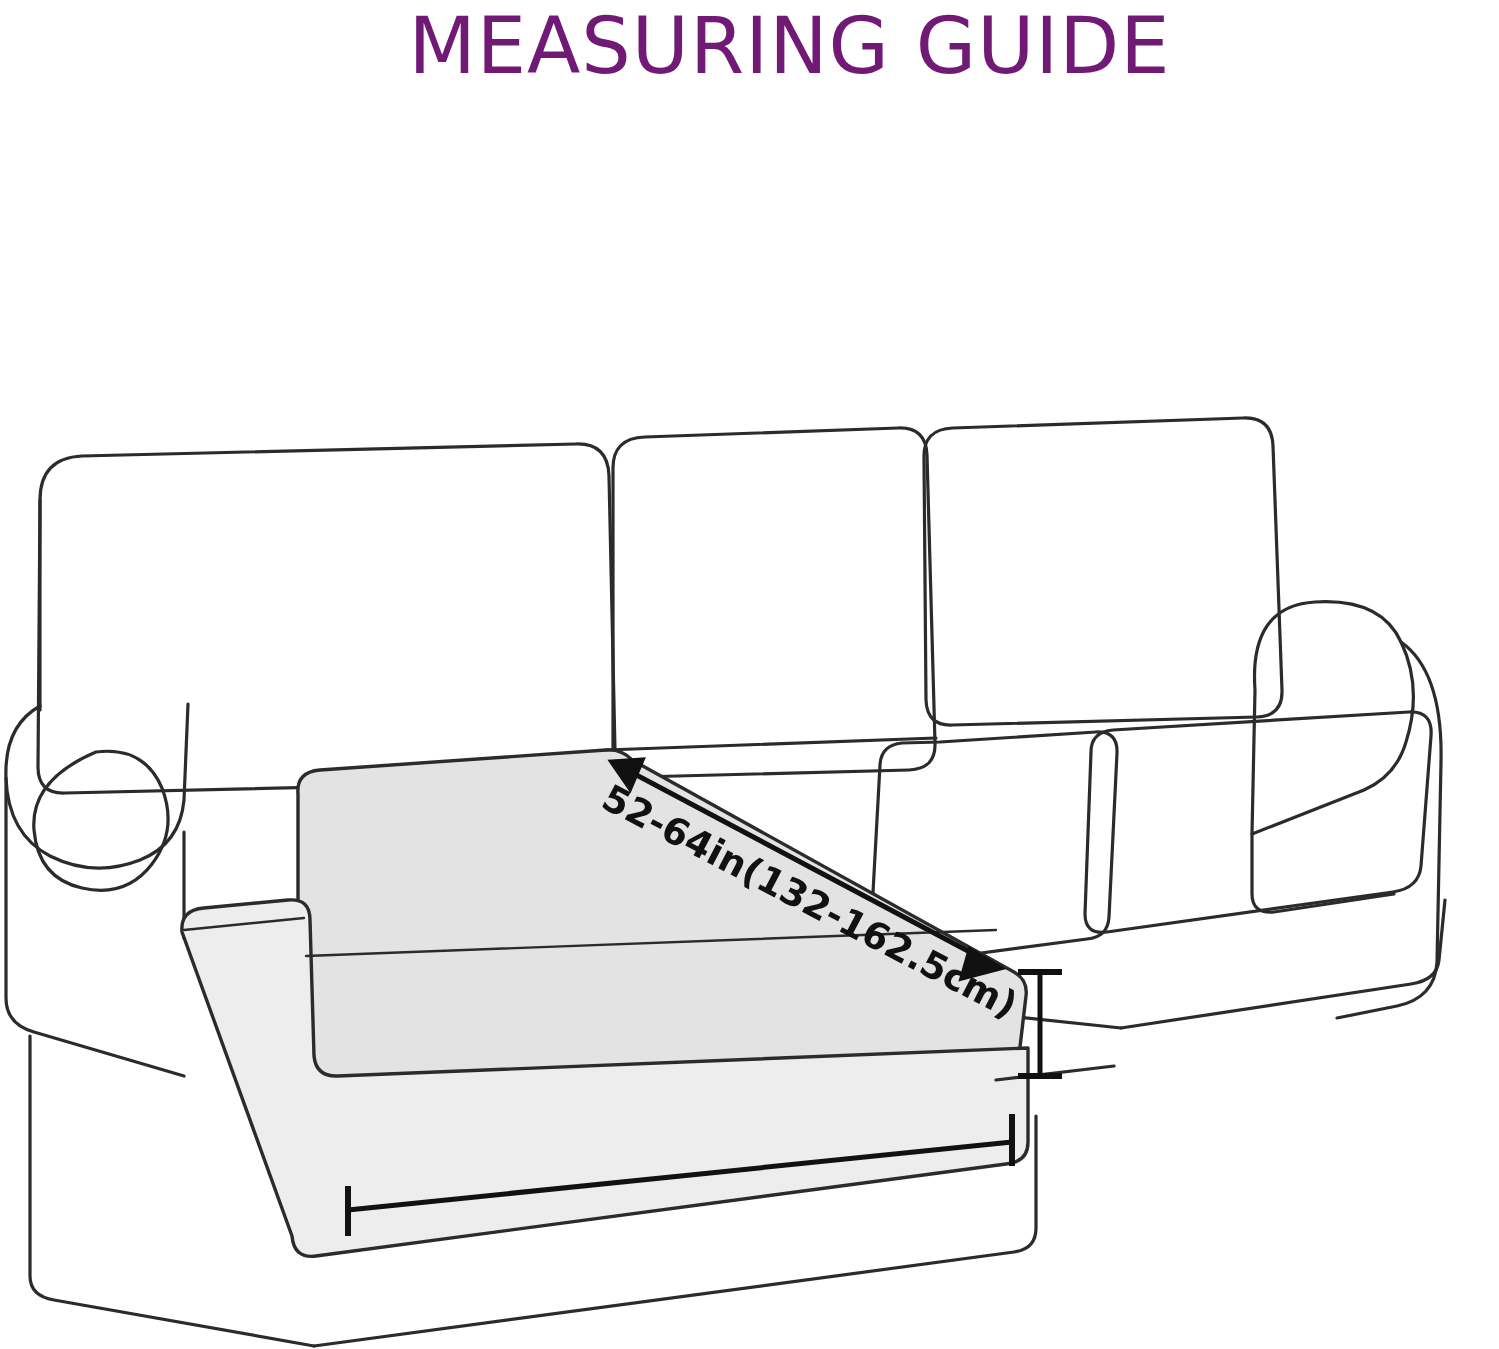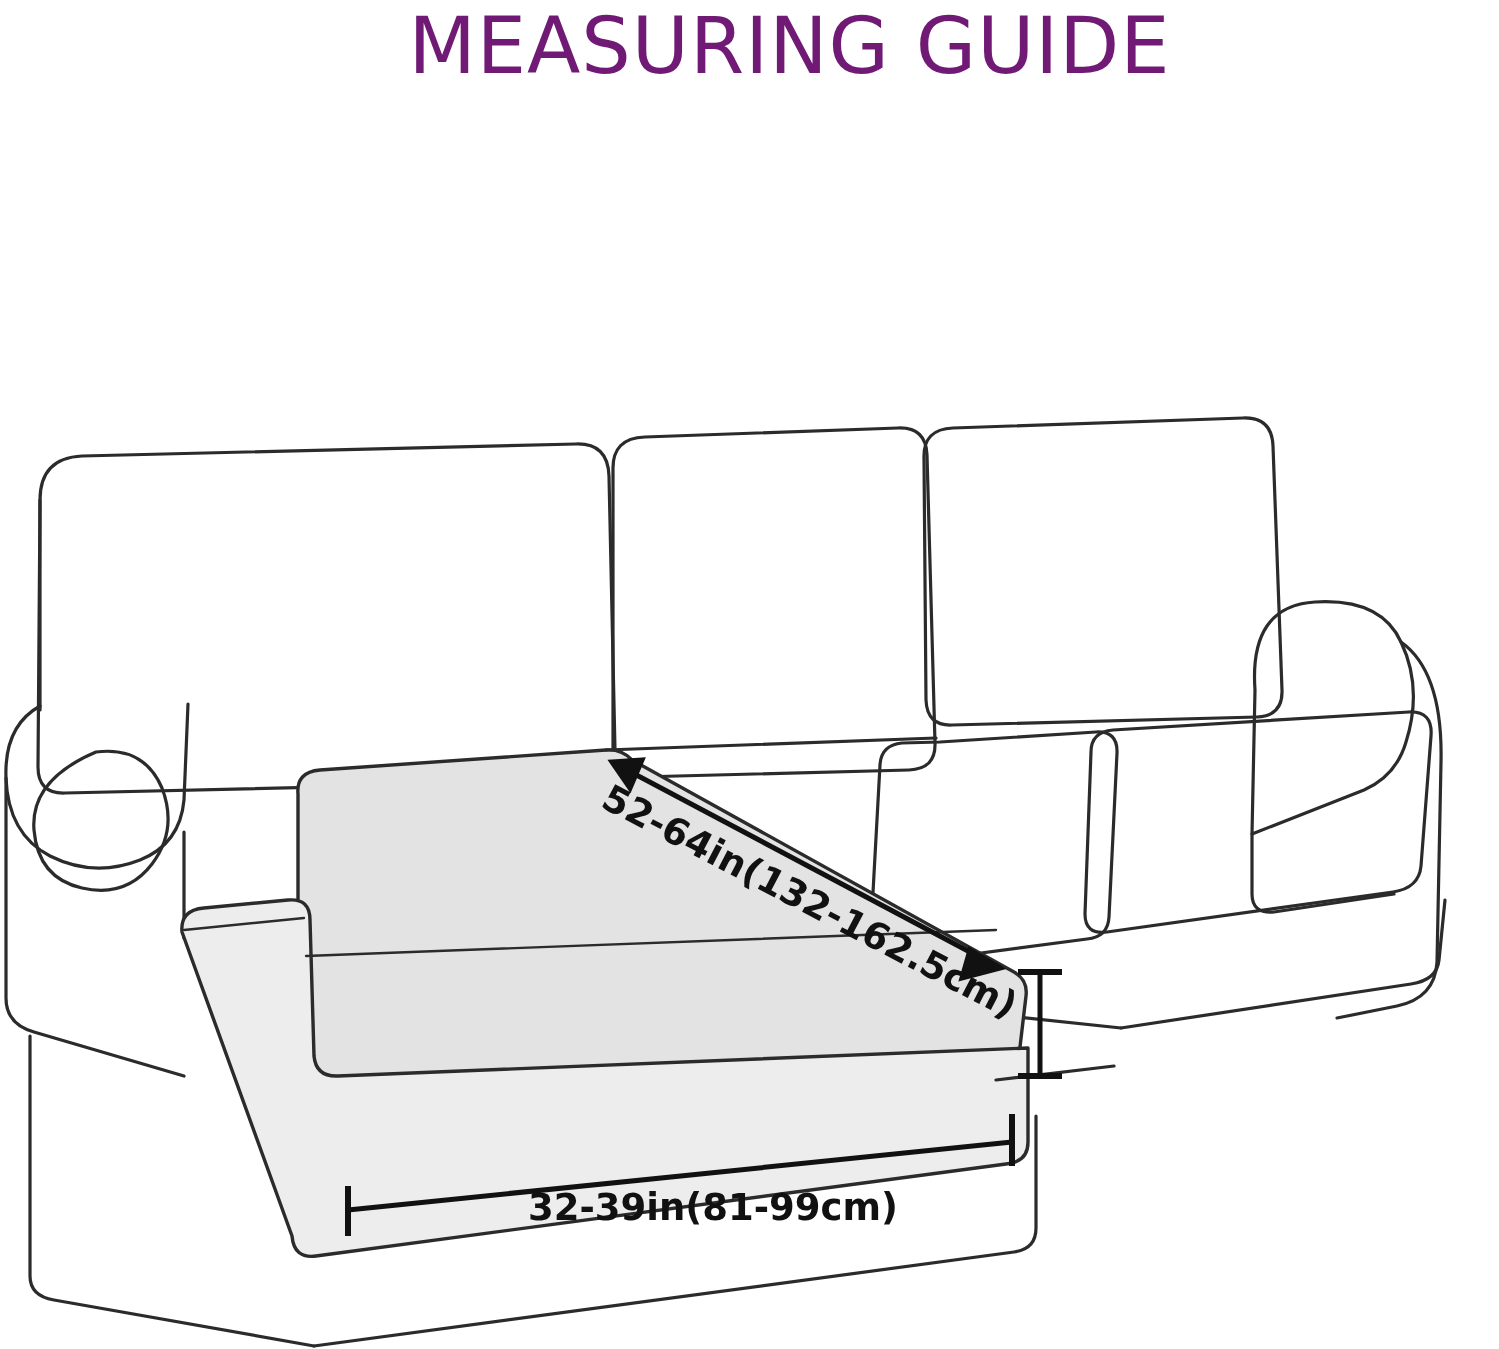--- a/index.html
+++ b/index.html
@@ -126,15 +126,14 @@
     </g>
 
     <g stroke="#111111" stroke-width="5" fill="#111111">
       <line x1="348" y1="1210" x2="1012" y2="1142"></line>
       <line x1="348" y1="1186" x2="348" y2="1236" stroke-width="6"></line>
       <line x1="1012" y1="1114" x2="1012" y2="1166" stroke-width="6"></line>
     </g>
   </svg>
 
   <div class="dim-label" id="label-length">52-64in(132-162.5cm)</div>
-  <div class="dim-label" id="label-width">32-39in(81-99cm)</div>
 
 </div>
 
 </body></html>

